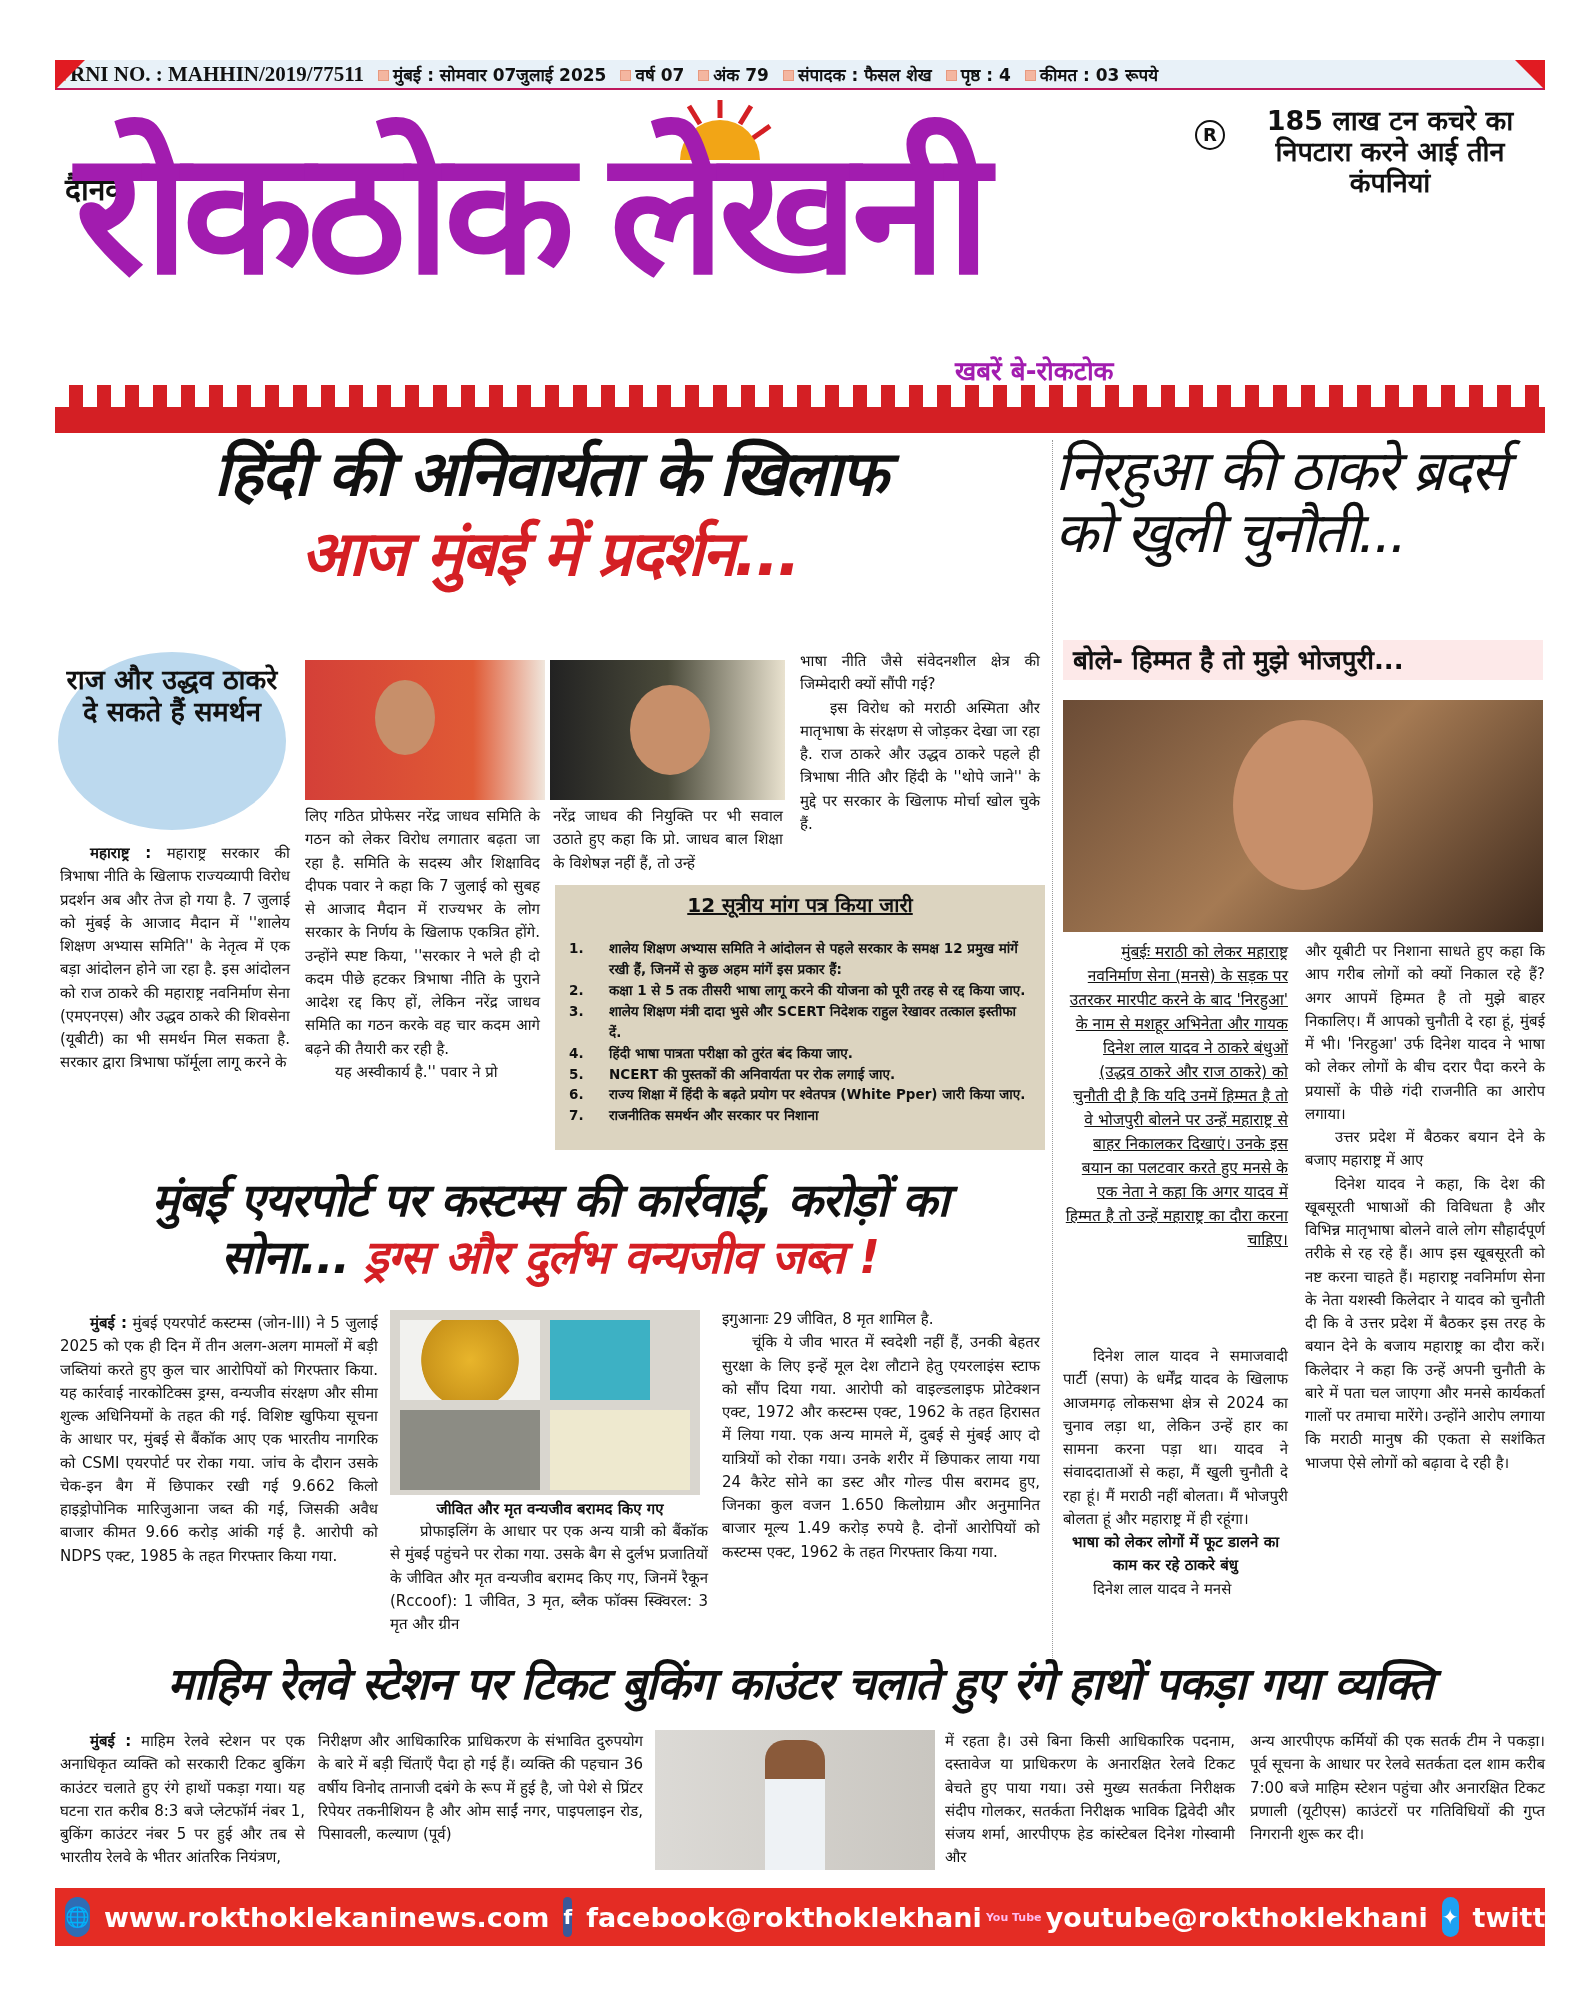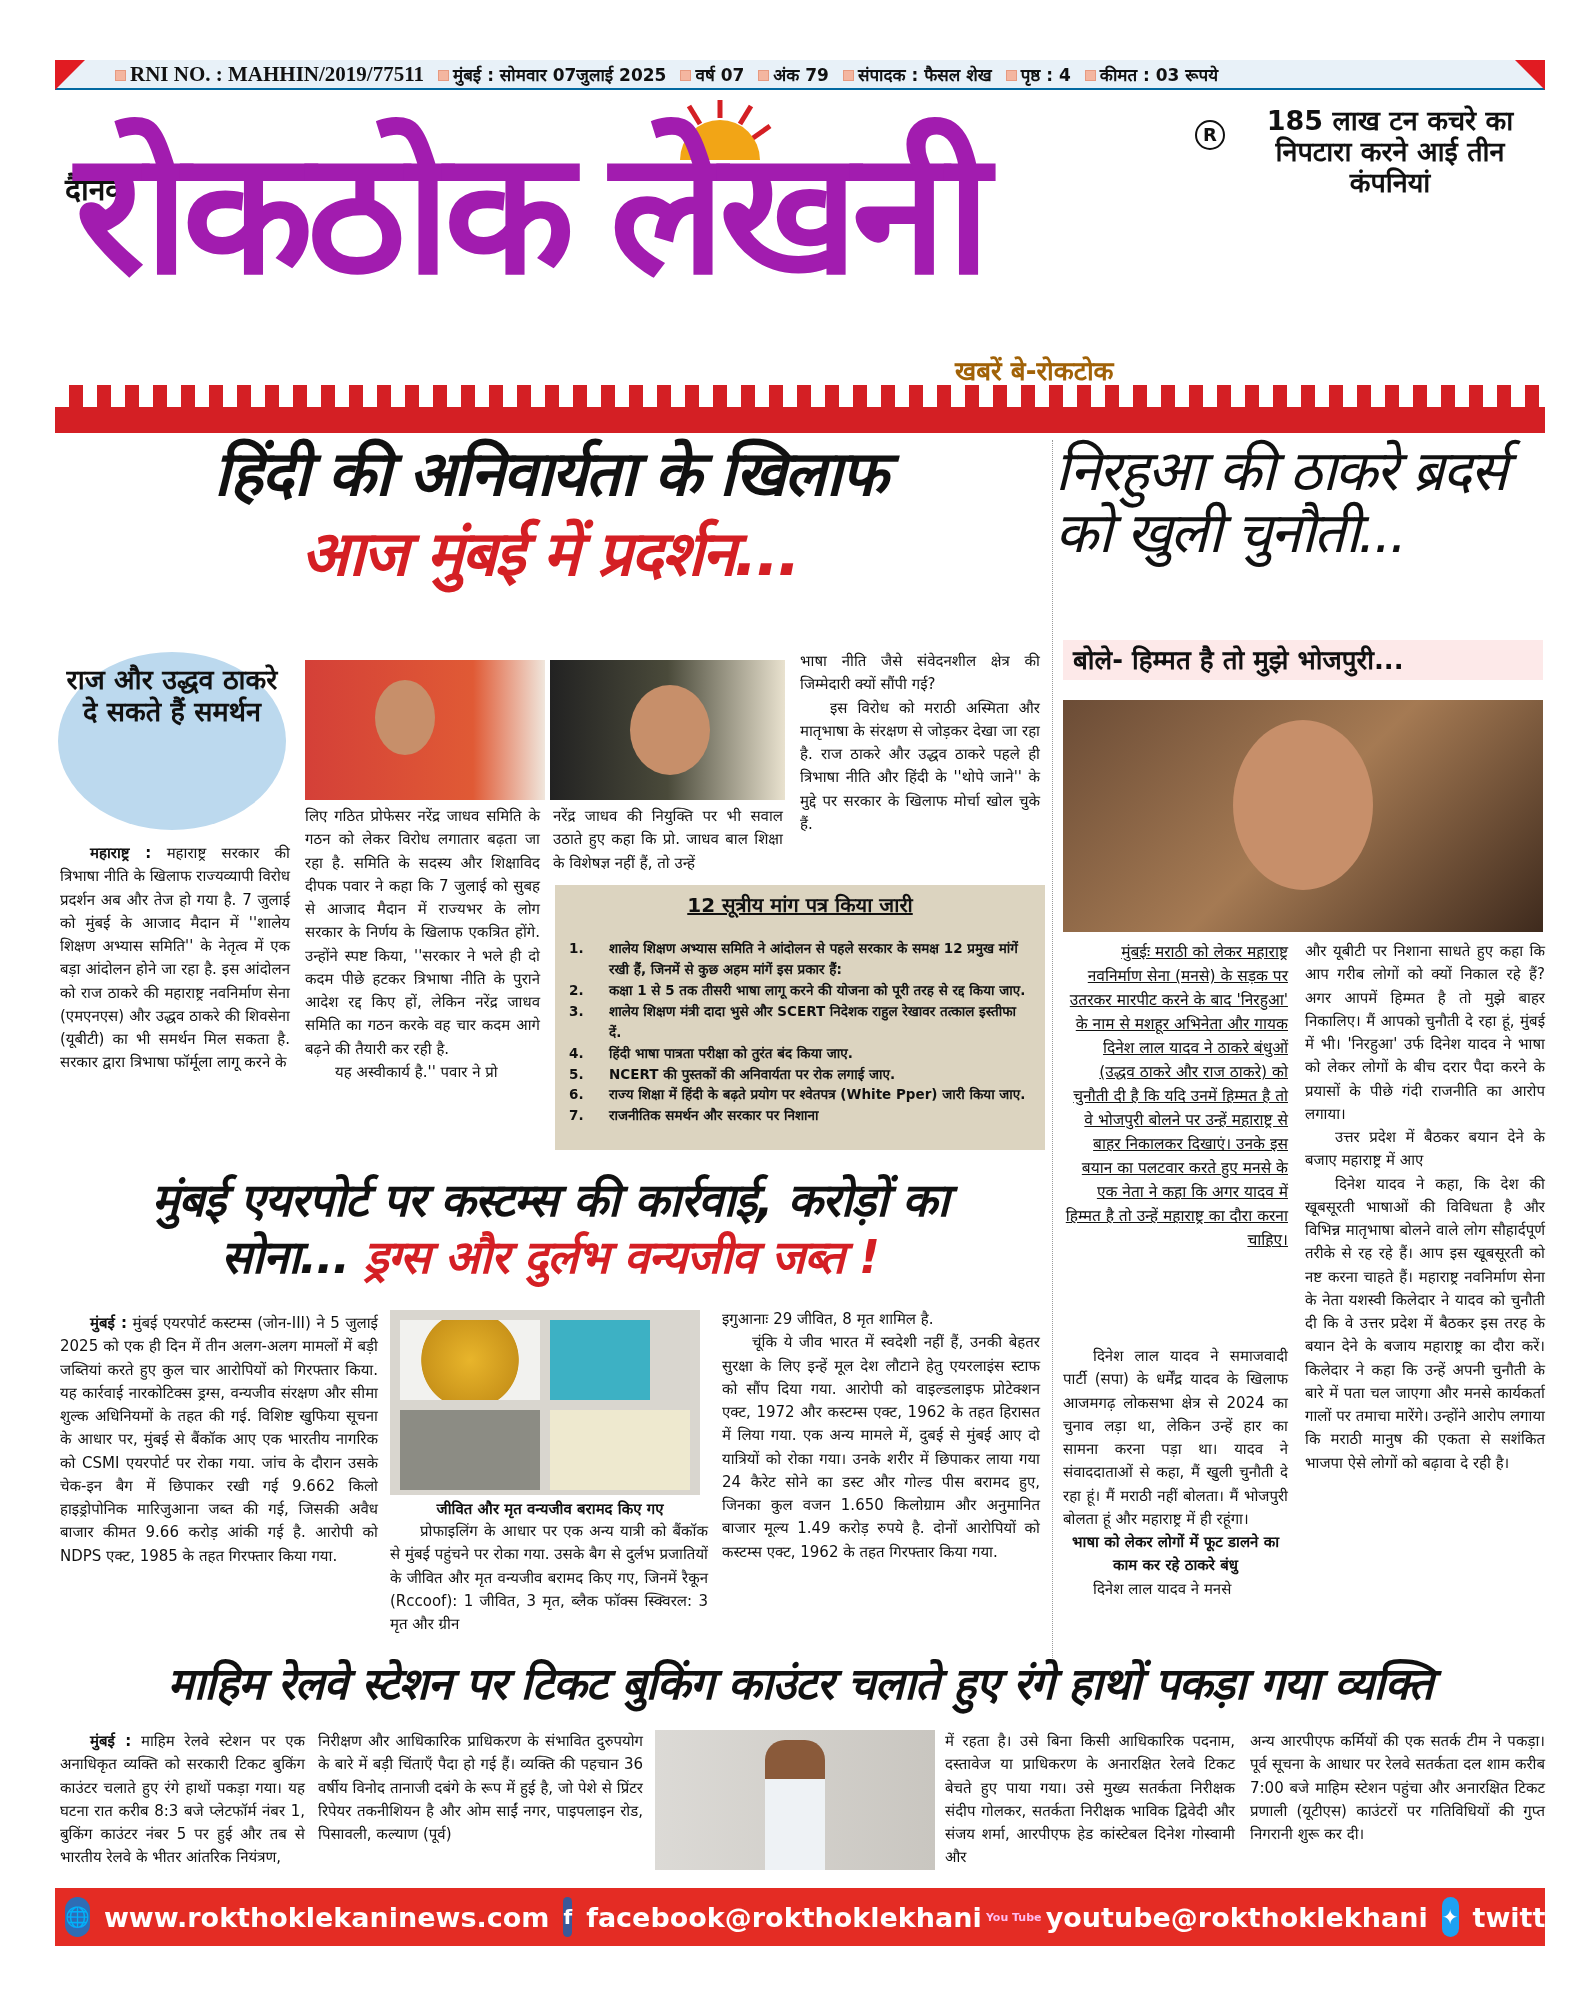--- a/index.html
+++ b/index.html
@@ -1,36 +1,36 @@
 <!DOCTYPE html>
 <html><head>
 <meta charset="utf-8">
 <style>
   * { box-sizing: border-box; margin: 0; padding: 0; }
   html, body { width: 1595px; height: 2008px; background: #fff; overflow: hidden; }
   body { font-family: "DejaVu Sans", sans-serif; color: #111; position: relative; }
 
   .masthead-bar { position: absolute; left: 55px; top: 60px; width: 1490px; height: 30px;
-    background: #e8f1f8; border-bottom: 2px solid #0369a1; display: flex; align-items: center; gap: 14px;
-    padding-left: 60px; font-weight: bold; font-size: 17px; white-space: nowrap; }
+    background: #e8f1f8; border-bottom: 2px solid #be185d; display: flex; align-items: center; gap: 14px;
+    font-weight: bold; font-size: 17px; white-space: nowrap; }
   .masthead-bar .corner-l { position: absolute; left: 0; top: 0; width: 0; height: 0;
     border-top: 30px solid #e11b22; border-right: 30px solid transparent; }
   .masthead-bar .corner-r { position: absolute; right: 0; top: 0; width: 0; height: 0;
     border-top: 30px solid #e11b22; border-left: 30px solid transparent; }
   .sq { display: inline-block; width: 11px; height: 11px; background: #f4b6a0; border: 1px solid #e79a80; margin-right: 4px; vertical-align: middle; }
   .rni { font-family: "Liberation Serif", serif; font-size: 21px; }
 
   .logo-wrap { position: absolute; left: 55px; top: 100px; width: 1180px; height: 280px; }
   .logo-dainik { position: absolute; left: 10px; top: 20px; font-size: 30px; font-weight: bold; color: #111; margin-top: 48px; }
   .logo-text { position: absolute; left: 20px; top: 28px; font-size: 170px; font-weight: bold; color: #a21caf;
     letter-spacing: -6px; line-height: 1; font-family: Liberation Sans, sans-serif; }
   .logo-sun { position: absolute; left: 610px; top: 0px; width: 110px; height: 60px; }
   .logo-reg { position: absolute; left: 1140px; top: 20px; width: 30px; height: 30px; border: 2px solid #111;
     border-radius: 50%; text-align: center; font-size: 18px; line-height: 26px; font-weight: bold; }
-  .logo-tag { position: absolute; left: 900px; top: 252px; font-size: 26px; font-weight: bold; color: #a16207; }
+  .logo-tag { position: absolute; left: 900px; top: 252px; font-size: 26px; font-weight: bold; color: #a21caf; }
 
   .promo { position: absolute; left: 1235px; top: 105px; width: 310px; height: 280px; }
   .promo-title { text-align: center; font-size: 27px; font-weight: bold; line-height: 1.15; }
   .promo-img { position: absolute; left: 0; top: 120px; width: 305px; height: 155px;
     background: linear-gradient(180deg, #cfe0ea 0%, #cfe0ea 30%, #8a9479 31%, #6e7b5f 60%, #8c8f78 100%); }
   .promo-img .exc { position: absolute; left: 140px; top: 8px; width: 60px; height: 28px; background: #d4532f; border-radius: 3px; }
   .promo-badge { position: absolute; right: 4px; bottom: 8px; background: #d41f24; color: #fff;
     font-family: "Liberation Serif", serif; font-size: 17px; padding: 2px 8px; }
 
   .crenel { position: absolute; left: 55px; top: 385px; width: 1490px; height: 48px; background: #d41f24; }

